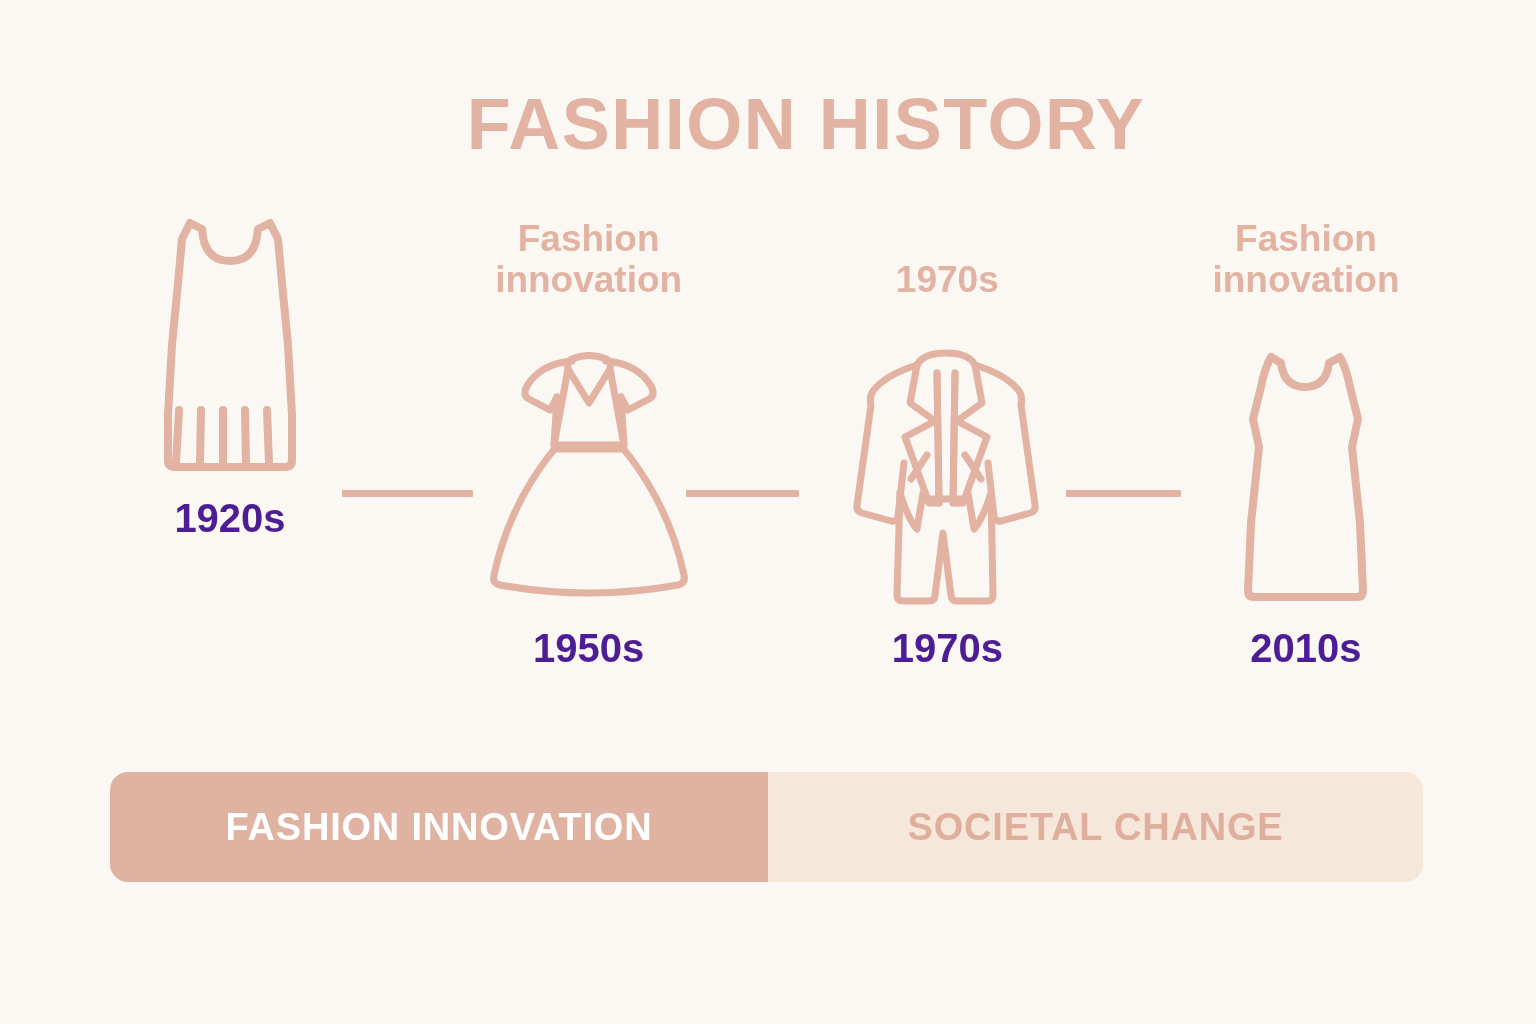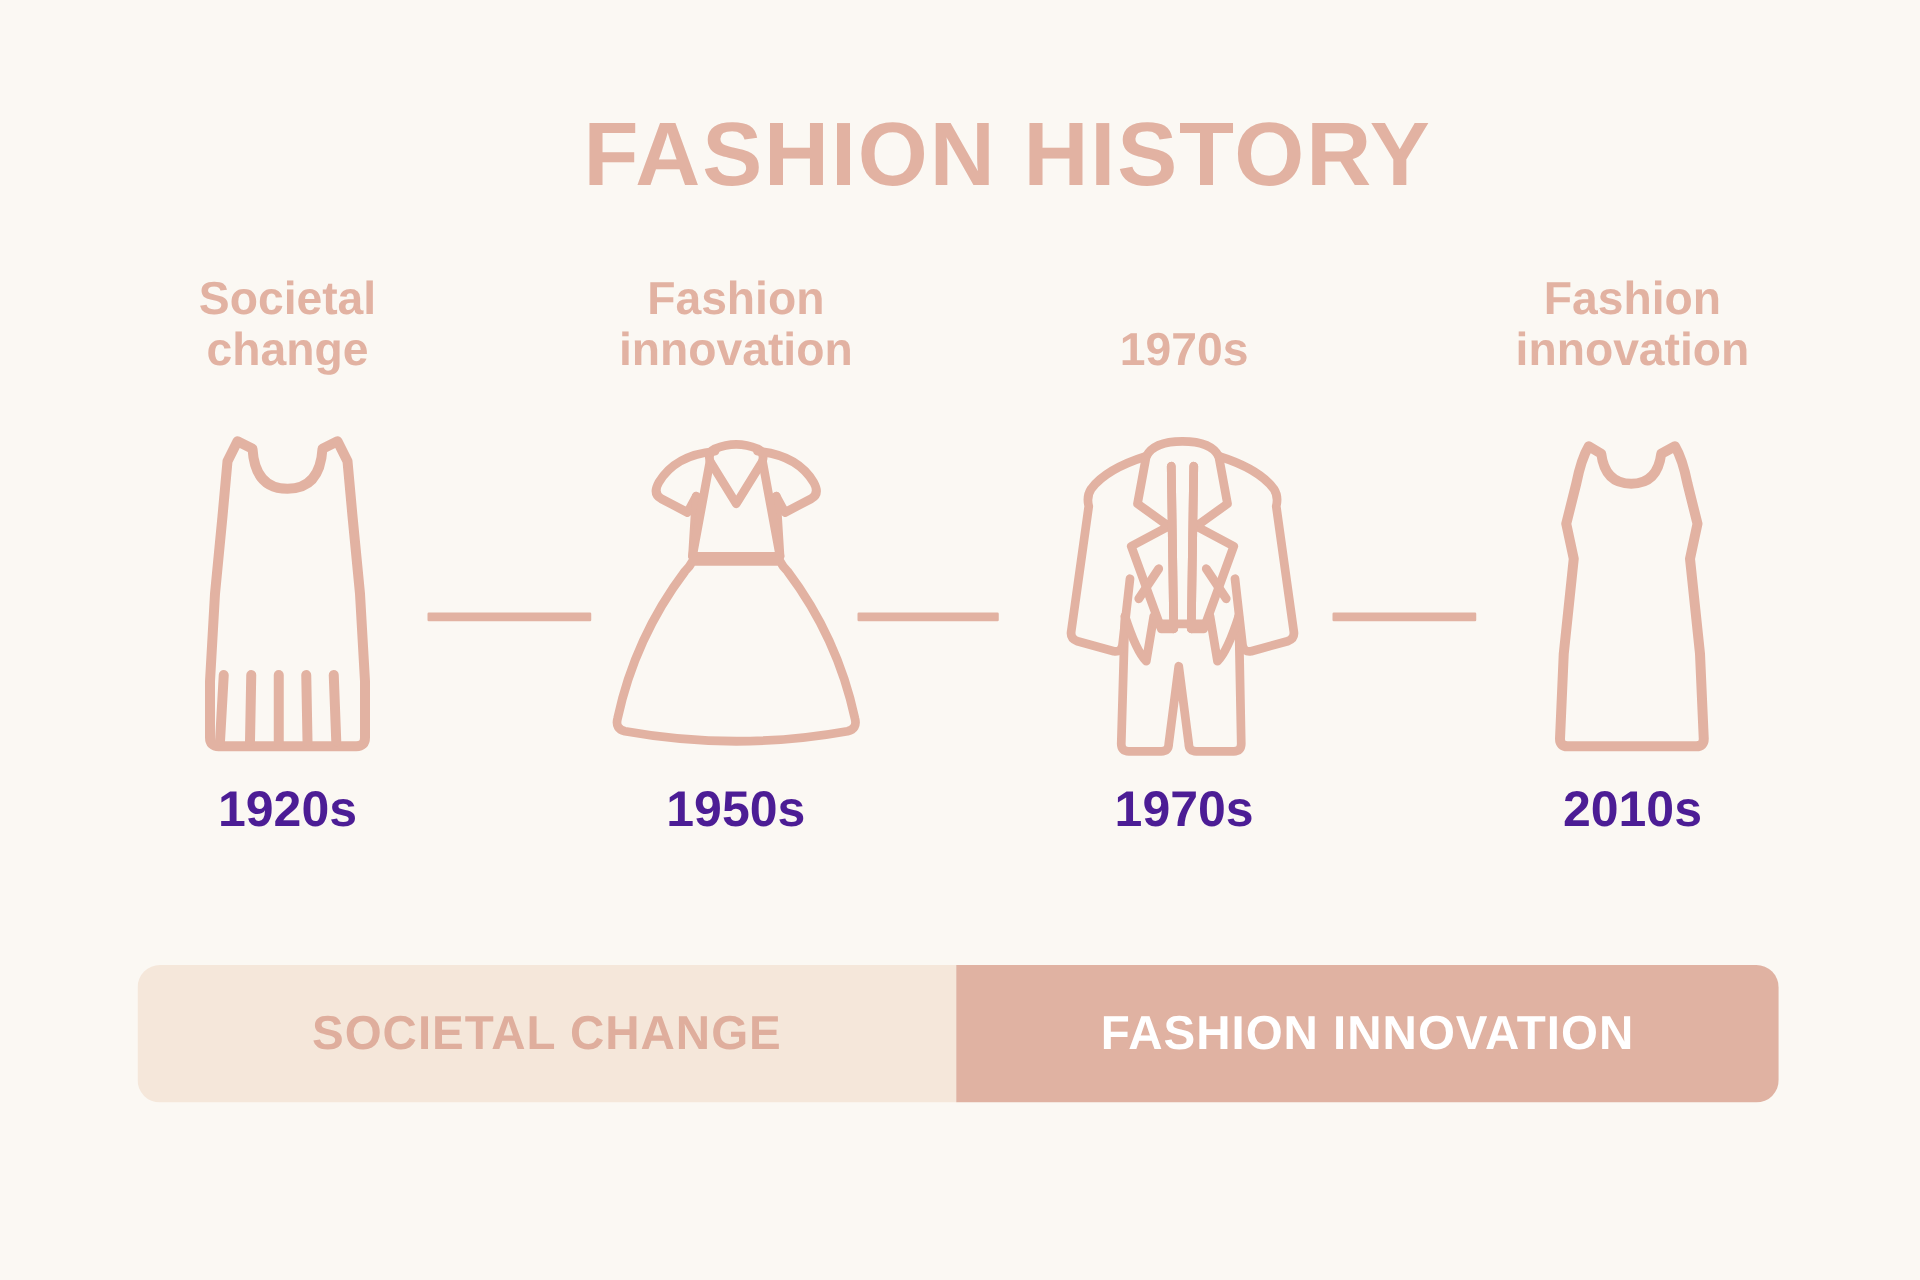--- a/index.html
+++ b/index.html
@@ -148,24 +148,20 @@
 </head>
 <body>
 
 <div class="canvas">
 
   <div class="title">FASHION HISTORY</div>
 
   <div class="timeline">
 
     <div class="stage">
-      <div class="stage-toplabel">
-        <span class="ln">Societal</span>
-        <span class="ln">change</span>
-      </div>
       <div class="icon-box">
         <svg width="150" height="280" viewBox="0 0 150 280" fill="none" stroke="#E2B2A2" stroke-width="8" stroke-linecap="round" stroke-linejoin="round">
           <path d="M35 18 L27 34 L23 78 L17 140 L13 210 L13 255 Q13 262 20 262 L130 262 Q137 262 137 255 L137 210 L133 140 L127 78 L123 34 L115 18
                    L103 24 Q101 56 75 56 Q49 56 47 24 Z"></path>
           <path d="M24 205 L21 258"></path>
           <path d="M46 205 L45 258"></path>
           <path d="M68 205 L68 258"></path>
           <path d="M90 205 L91 258"></path>
           <path d="M112 205 L114 258"></path>
         </svg>
@@ -244,17 +240,17 @@
       <div class="stage-decade">2010s</div>
     </div>
 
   </div>
 
   <div class="connector c1"></div>
   <div class="connector c2"></div>
   <div class="connector c3"></div>
 
   <div class="legend-bar">
+    <div class="legend-seg right">FASHION INNOVATION</div>
     <div class="legend-seg left">SOCIETAL CHANGE</div>
-    <div class="legend-seg right">FASHION INNOVATION</div>
   </div>
 
 </div>
 
 </body></html>

